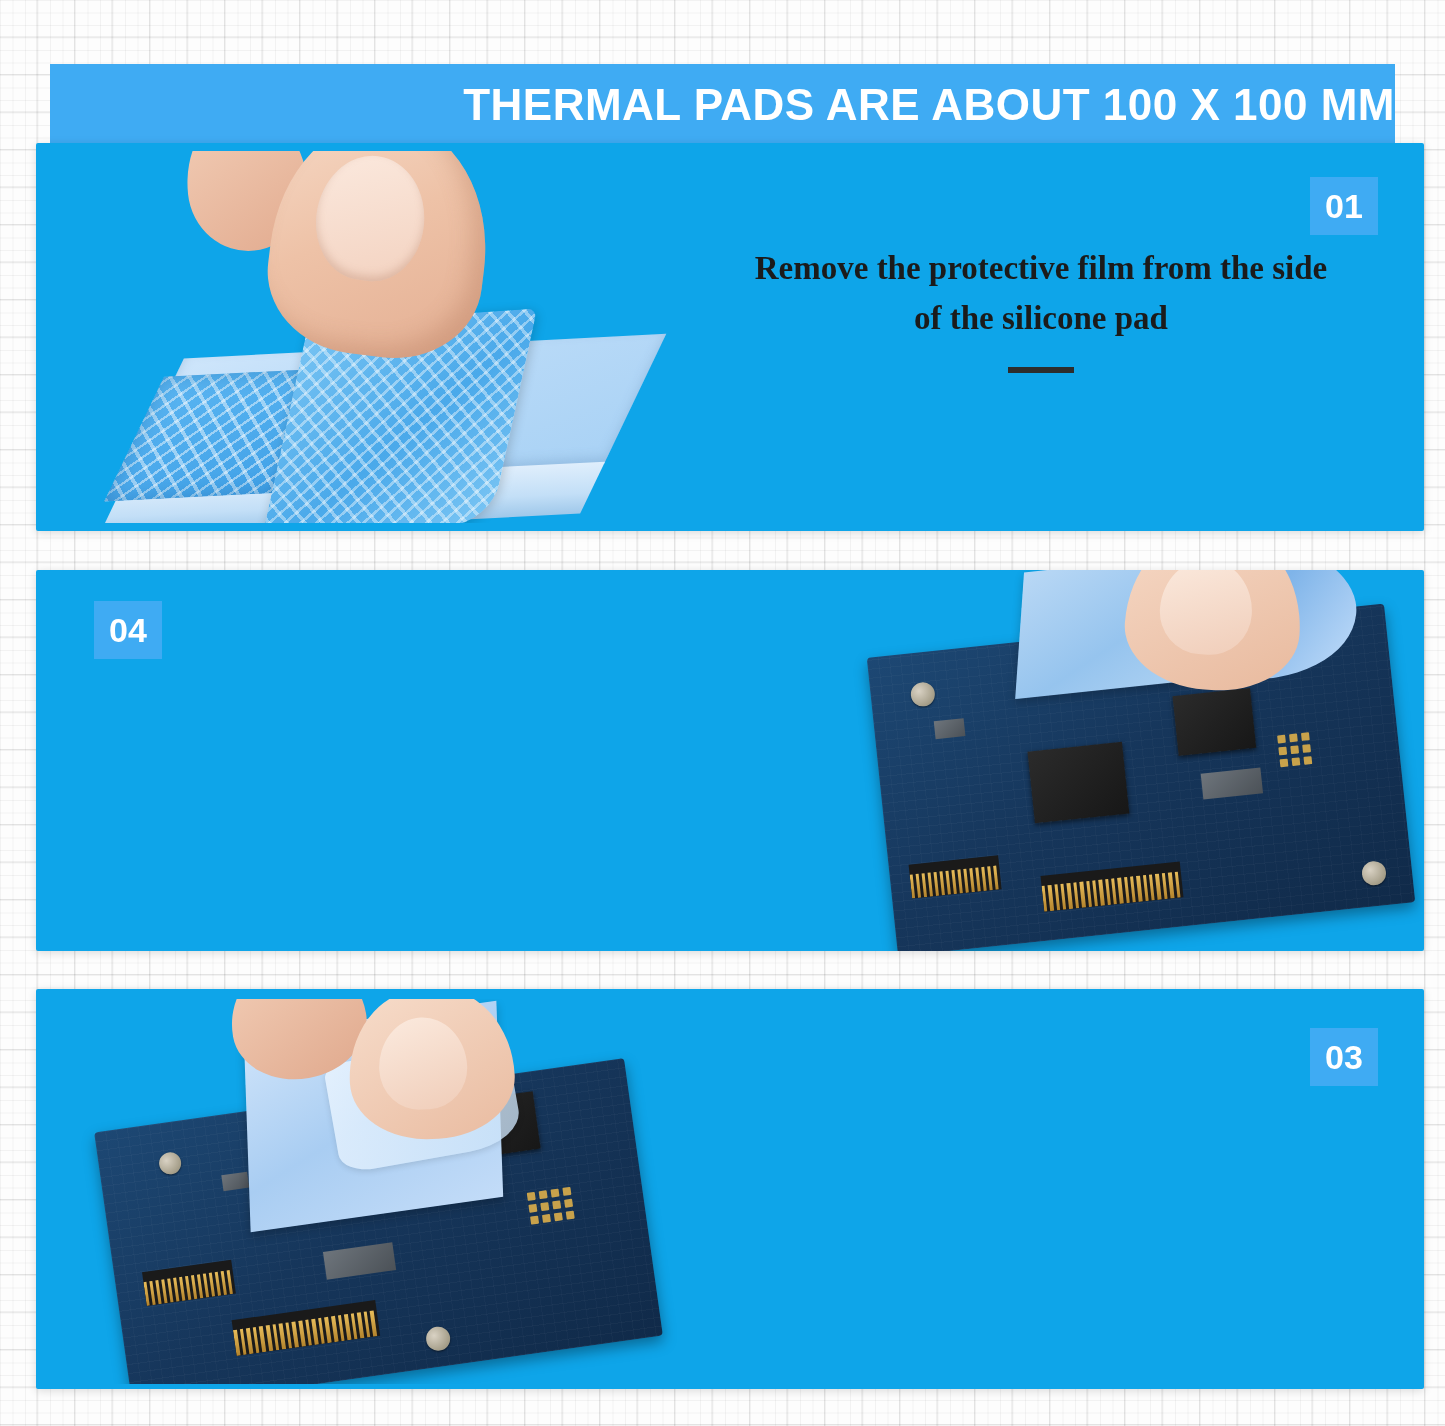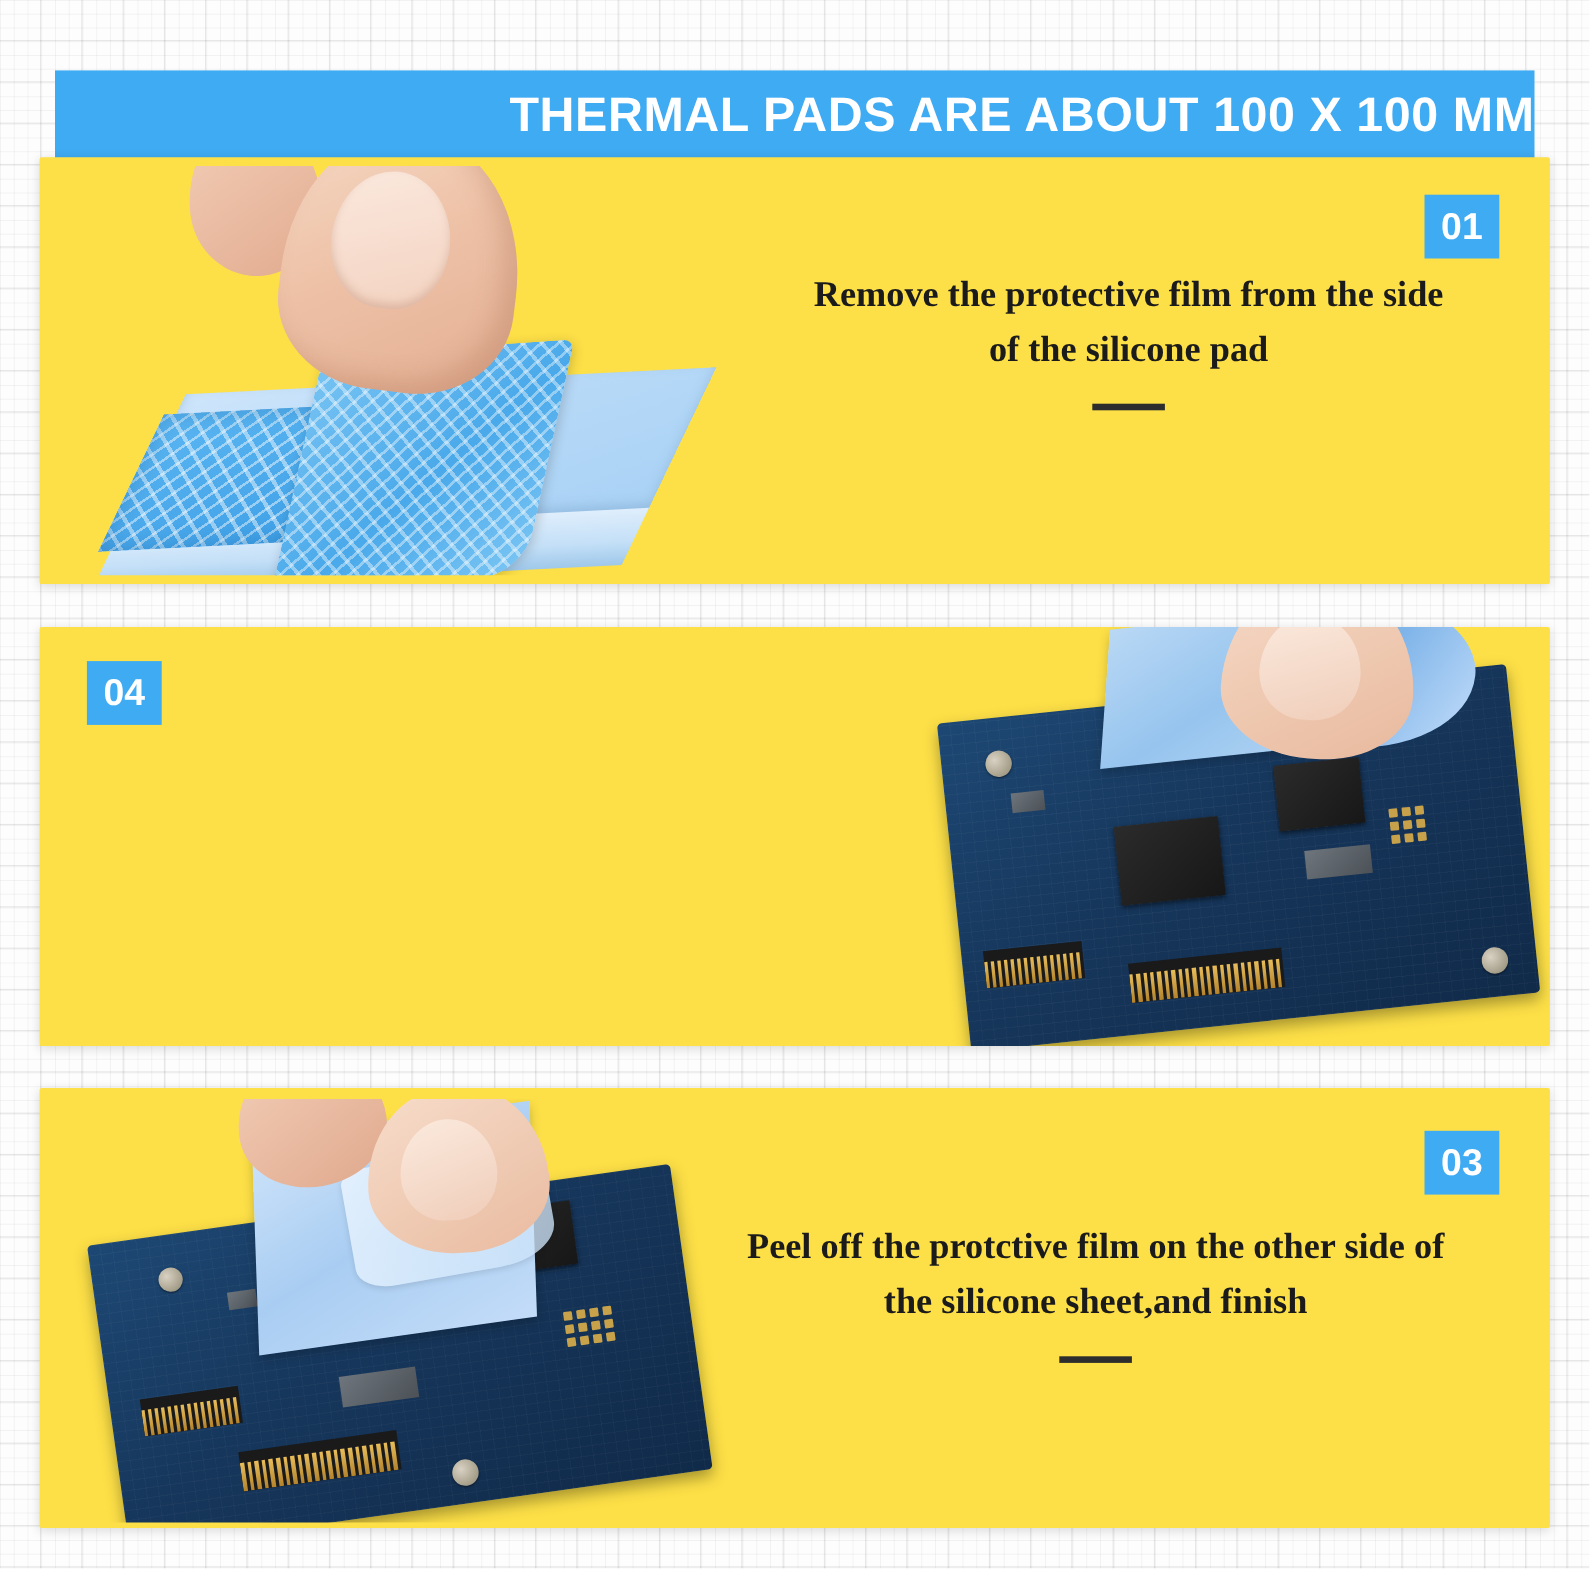--- a/index.html
+++ b/index.html
@@ -61,24 +61,25 @@
     text-align: center;
     font-family: "Liberation Sans", sans-serif;
     white-space: nowrap;
   }
 
   
   .card {
     position: absolute;
     left: 36px;
     width: 1373px;
-    background: #fde047;
+    background: #0ea5e9;
     box-shadow: 0 2px 10px rgba(0,0,0,0.14);
     border-radius: 2px;
     overflow: hidden;
+    padding-left: 15px;
   }
   #card-1 { top: 143px;  height: 388px; }
   #card-2 { top: 570px;  height: 381px; }
   #card-3 { top: 989px;  height: 400px; }
 
   .card-inner {
     position: relative;
     width: 100%;
     height: 100%;
   }
@@ -574,21 +575,17 @@
         <div class="pad-sheet-3"></div>
         <div class="film-3"></div>
         <div class="finger-3b"></div>
         <div class="finger-3">
           <div class="fingernail-3"></div>
         </div>
       </div>
 
       <div class="badge" id="badge-3">03</div>
 
-      <div class="caption" id="caption-3">
-        <div>Peel off the protctive film on the other side of the silicone sheet,and finish</div>
-        <div class="rule"></div>
-      </div>
 
     </div>
   </div>
 
 </div>
 
 </body></html>

